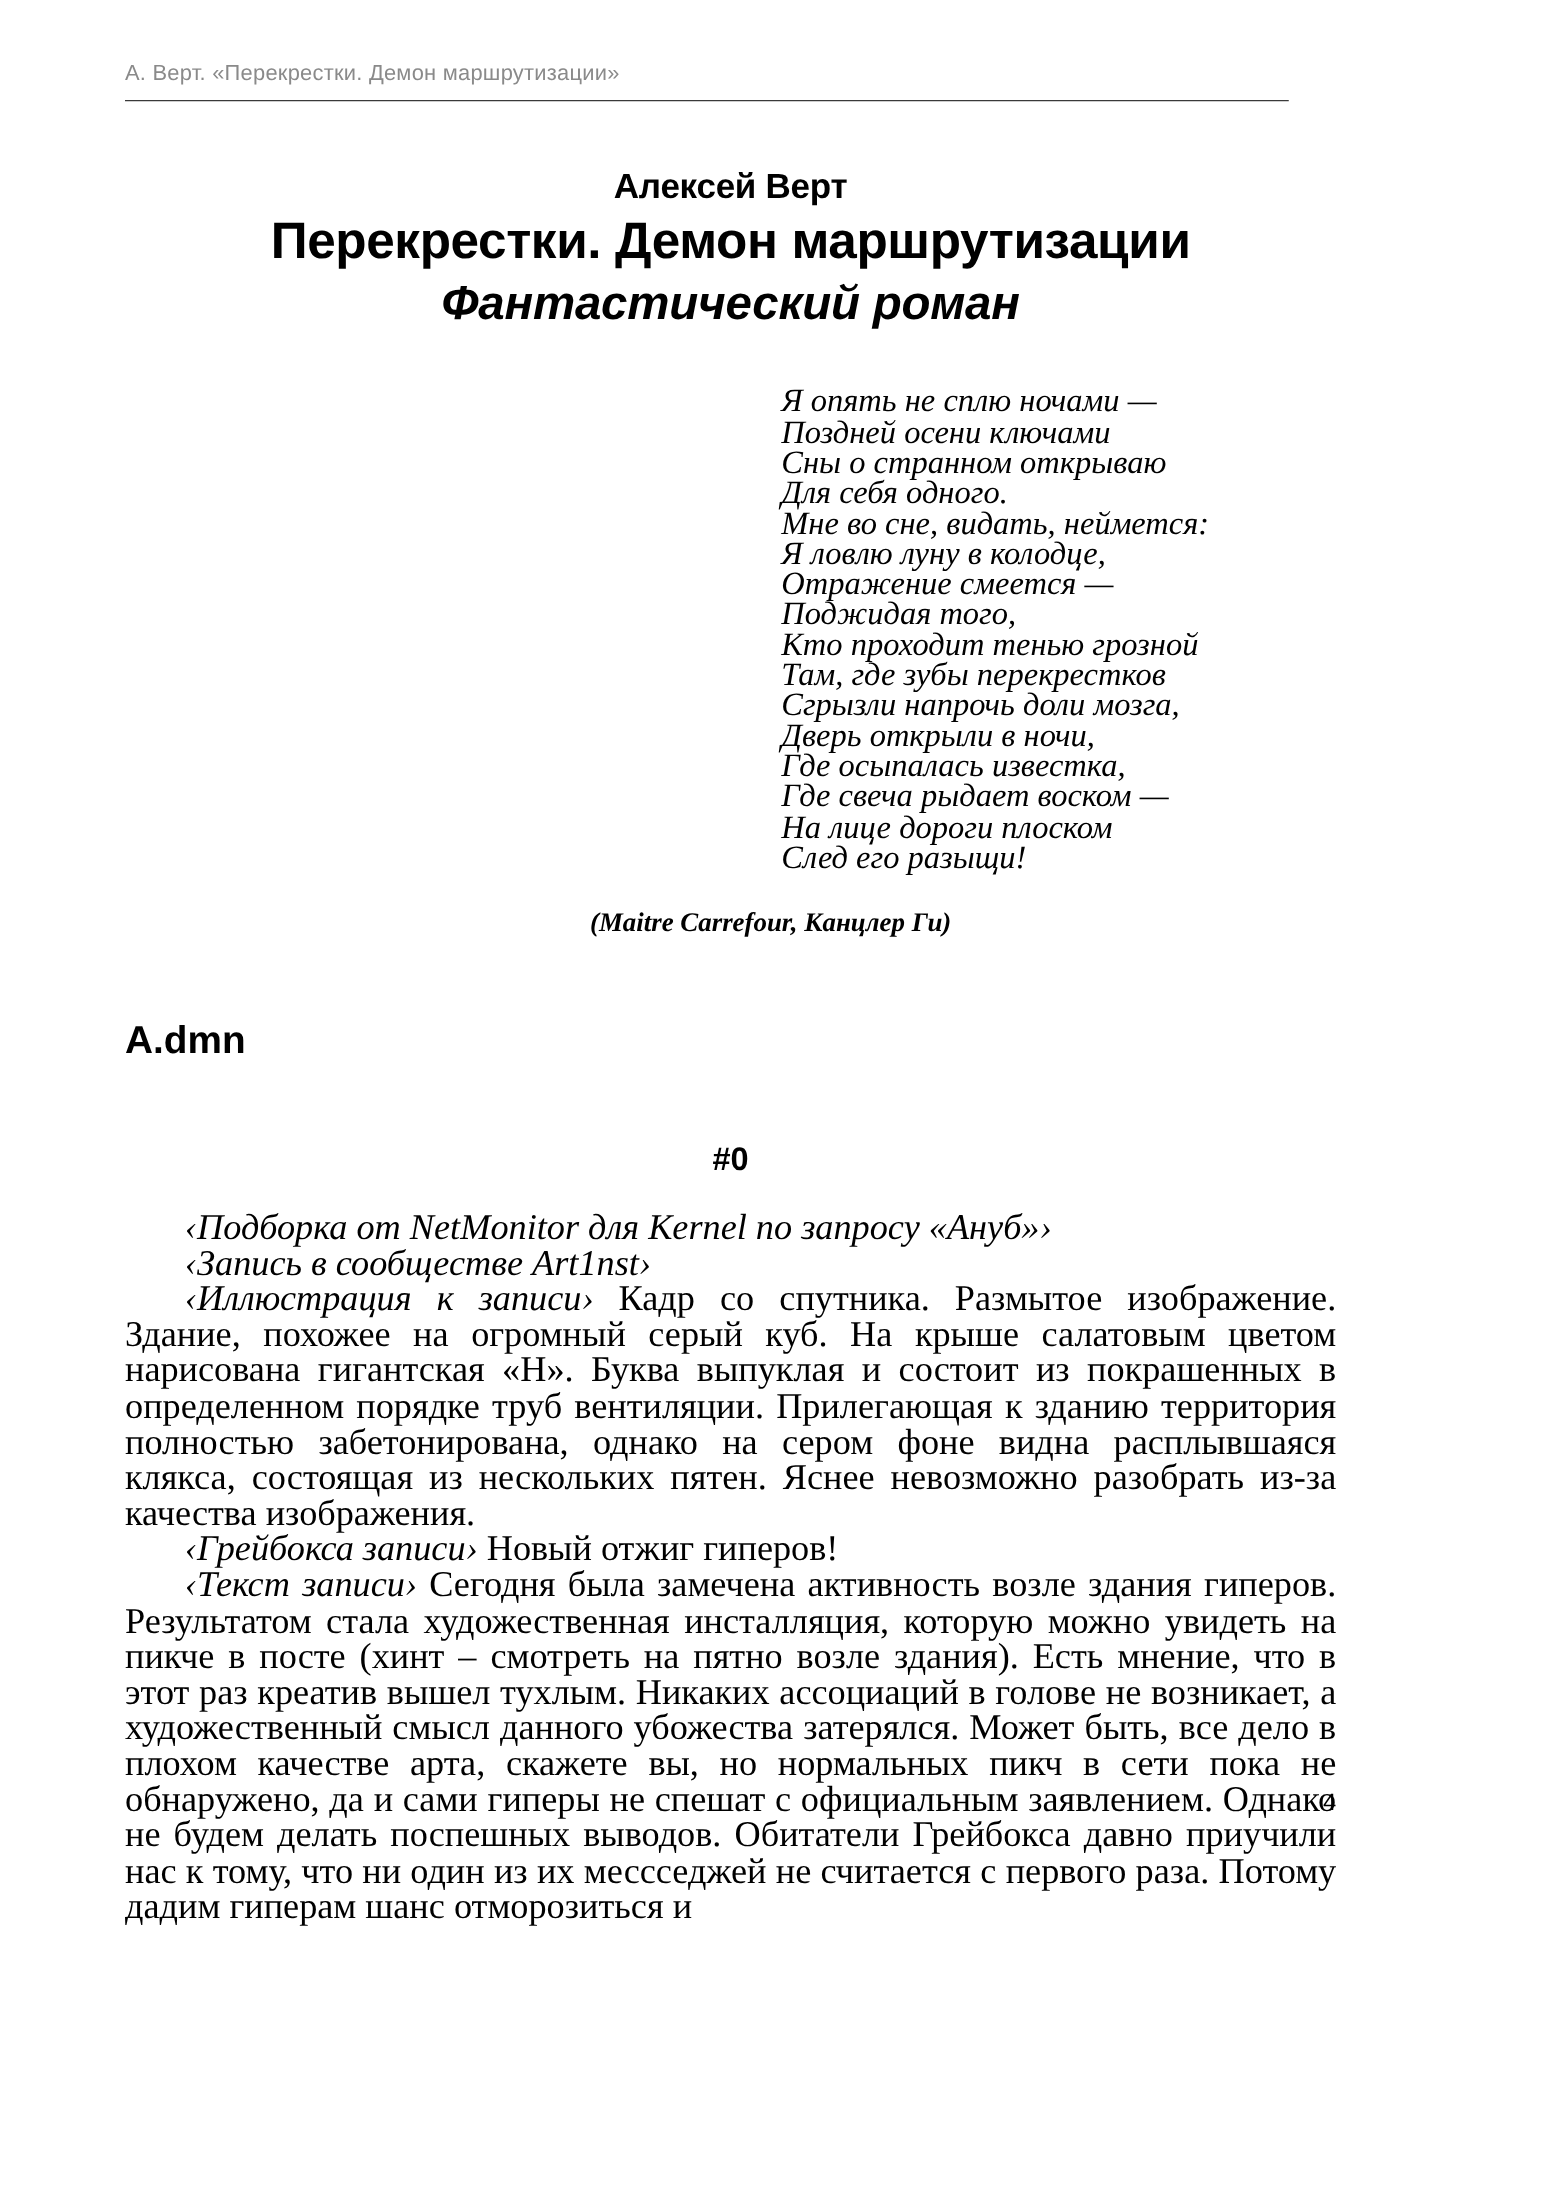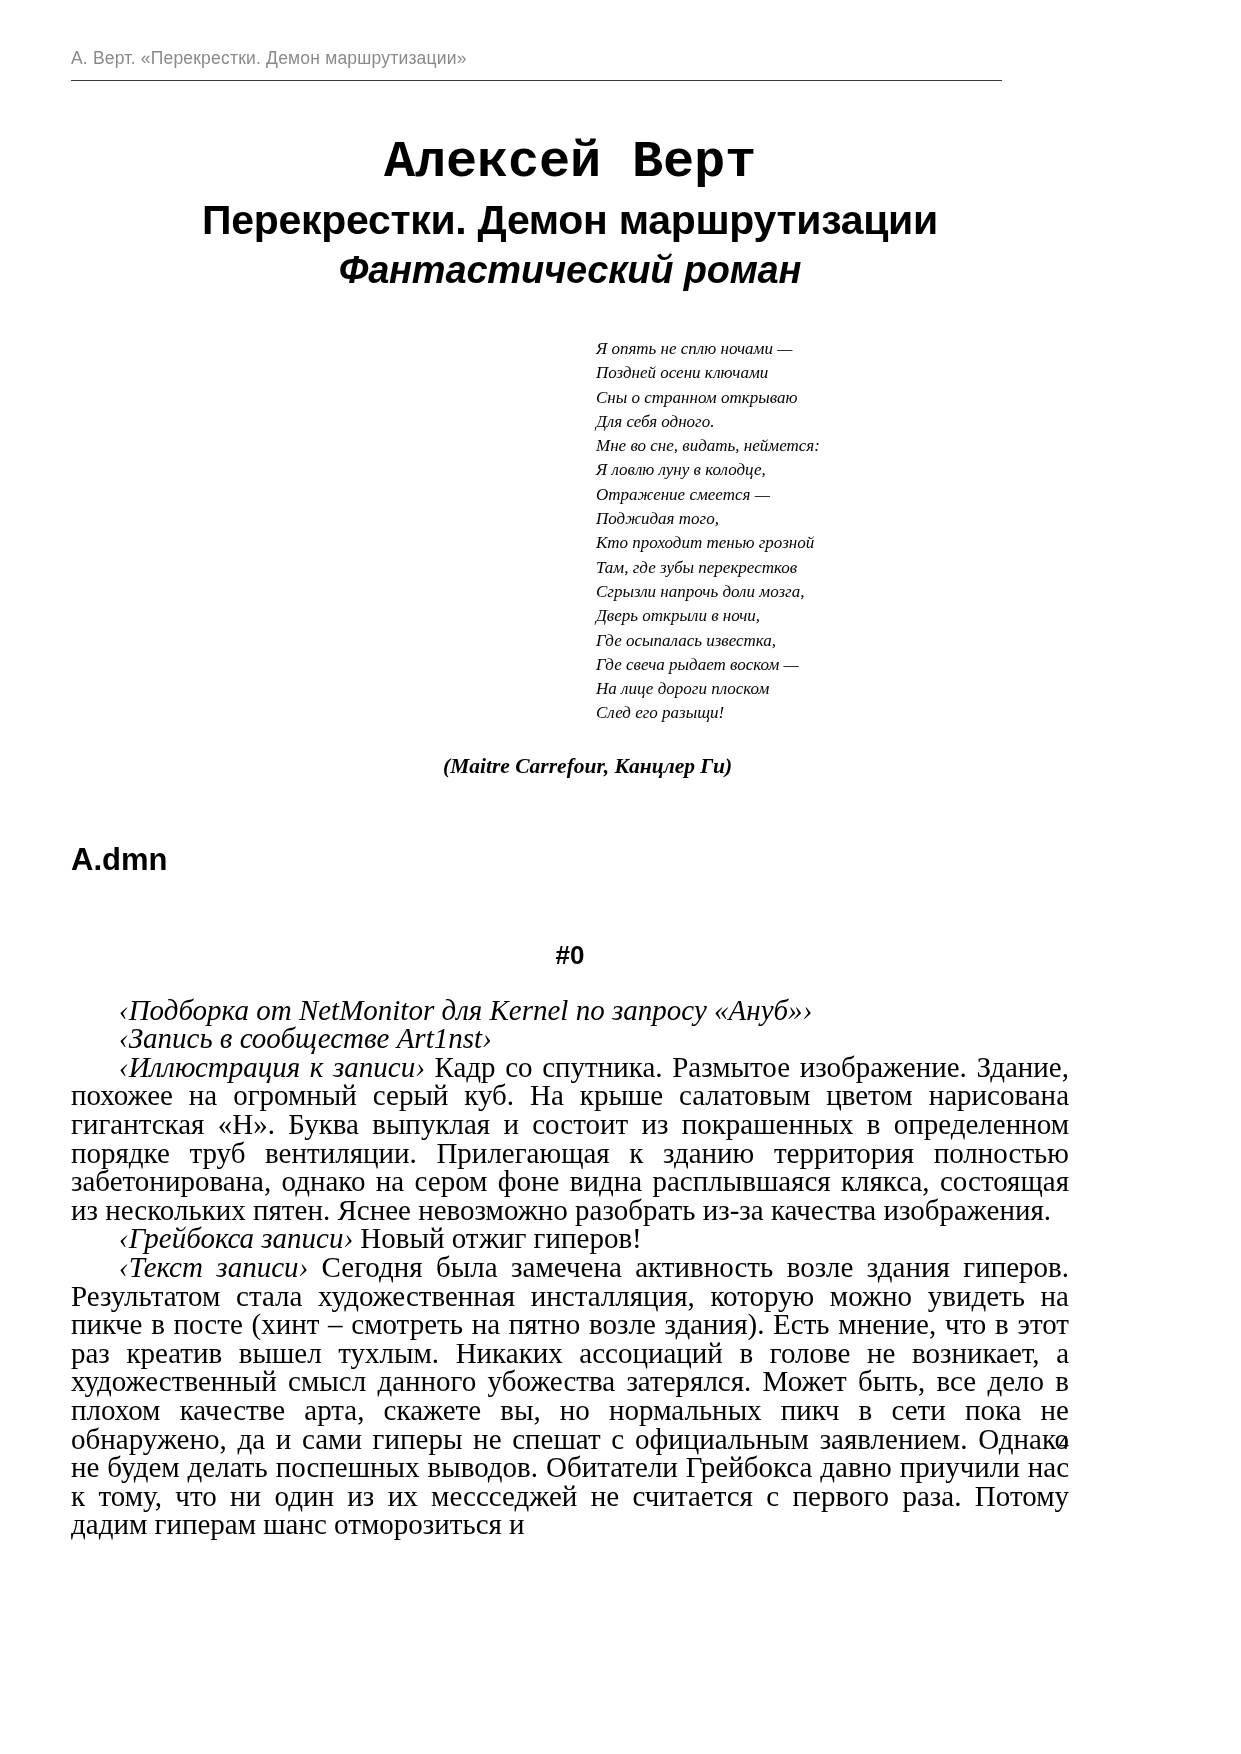--- a/index.html
+++ b/index.html
@@ -14,21 +14,21 @@
     font-family: "Liberation Serif", "DejaVu Serif", serif;
     color: #000000;
     -webkit-font-smoothing: antialiased;
   }
   .page {
     position: absolute;
     left: 0; top: 0;
     width: 1224px;
     height: 1754px;
     box-sizing: border-box;
-    padding: 48px 155px 0 71px;
+    padding: 48px 155px 0 100px;
   }
 
   
   .runhead {
     font-family: "Liberation Sans", "DejaVu Sans", sans-serif;
     font-size: 17.5px;
     color: #8a8a8a;
     letter-spacing: 0.2px;
     white-space: nowrap;
     padding-bottom: 11px;
@@ -38,23 +38,23 @@
     width: 931px;
     margin: 0 0 0 0;
   }
 
   
   .titleblock {
     text-align: center;
     margin-top: 52px;
   }
   .title-line1 {
-    font-family: Liberation Mono, monospace;
+    font-family: Liberation Sans, sans-serif;
     font-weight: bold;
-    font-size: 52px;
+    font-size: 28px;
     line-height: 1.15;
     letter-spacing: -0.2px;
   }
   .title-line2 {
     font-family: "Liberation Sans", "DejaVu Sans", sans-serif;
     font-weight: bold;
     font-size: 41px;
     line-height: 1.18;
     letter-spacing: -0.3px;
     margin-top: 3px;
@@ -67,21 +67,21 @@
     line-height: 1.18;
     letter-spacing: -0.2px;
     margin-top: 4px;
   }
 
   
   .poem {
     margin-top: 44px;
     padding-left: 525px;
     font-style: italic;
-    font-size: 17px;
+    font-size: 26px;
     line-height: 24.3px;
     text-align: left;
   }
   .poem .pl { white-space: nowrap; }
 
   .attrib {
     margin-top: 27px;
     padding-left: 372px;
     font-style: italic;
     font-weight: bold;

